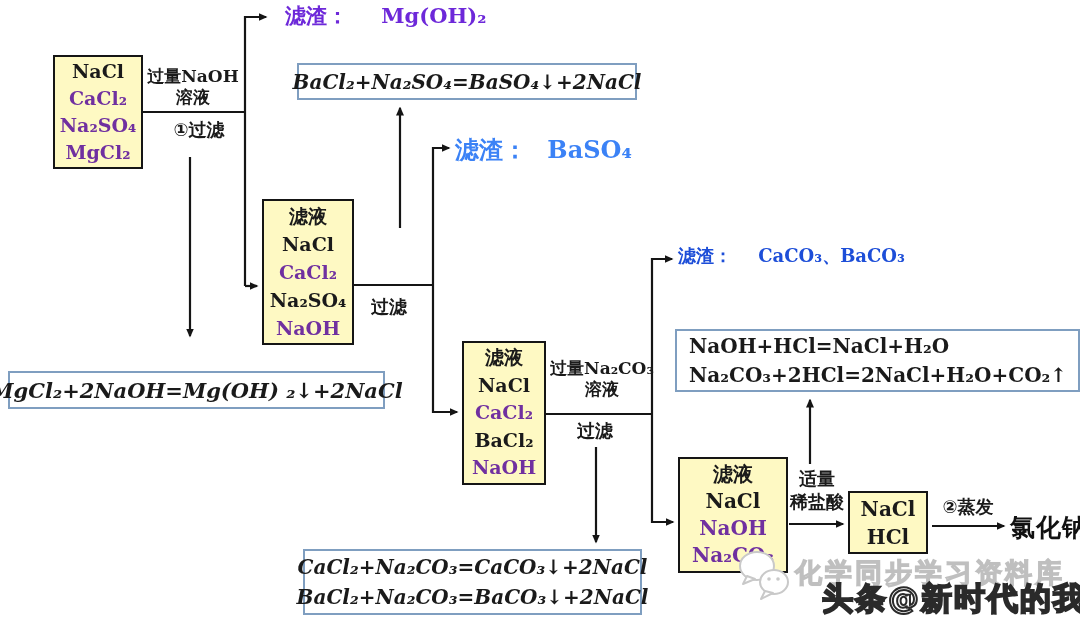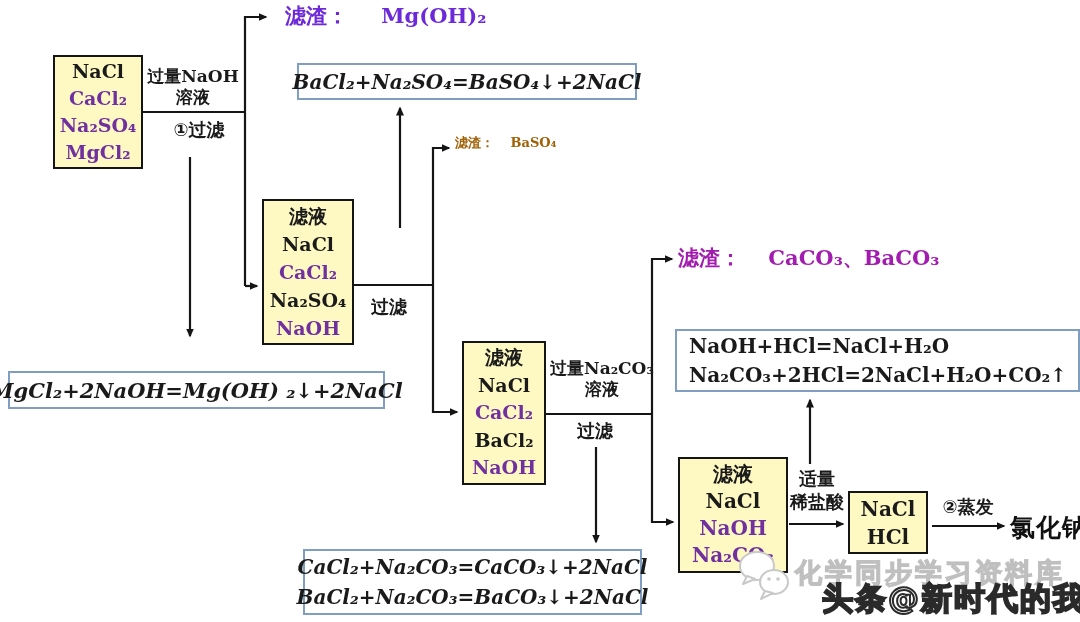--- a/index.html
+++ b/index.html
@@ -97,21 +97,21 @@
 
   <div class="residue" style="left: 285px; top: 2px; font-size: 21px; color: #6d28d9;">
     <span>滤渣：</span>
     <span class="val" style="margin-left:26px;">Mg(OH)₂</span>
   </div>
 
   <div class="eqbox centered" style="left:297px;top:63px;width:336px;height:33px;font-size:20px;">
     <span class="eqline">BaCl₂+Na₂SO₄=BaSO₄↓+2NaCl</span>
   </div>
 
-  <div class="residue" style="left: 455px; top: 134px; font-size: 13px; color: #a16207;">
+  <div class="residue" style="left: 455px; top: 134px; font-size: 24px; color: #3b82f6;">
     <span>滤渣：</span>
     <span class="val" style="margin-left:12px;">BaSO₄</span>
   </div>
 
   <div class="chembox" style="left:262px;top:199px;width:88px;height:142px;font-size:19px;line-height:28px;">
     <span class="line" style="color: rgb(26, 26, 26);">滤液</span>
     <span class="line" style="color: rgb(26, 26, 26);">NaCl</span>
     <span class="line" style="color: rgb(112, 48, 160);">CaCl₂</span>
     <span class="line" style="color: rgb(26, 26, 26);">Na₂SO₄</span>
     <span class="line" style="color: rgb(112, 48, 160);">NaOH</span>
@@ -134,21 +134,21 @@
   </div>
 
   <div class="step" style="left:550px;top:358px;width:104px;font-size:17px;">
     <span class="sline">过量Na₂CO₃</span>
     <span class="sline">溶液</span>
   </div>
   <div class="step" style="left:550px;top:420px;width:90px;font-size:18px;">
     <span class="sline">过滤</span>
   </div>
 
-  <div class="residue" style="left: 678px; top: 244px; font-size: 21px; color: #a21caf;">
+  <div class="residue" style="left: 678px; top: 244px; font-size: 18px; color: #1d4ed8;">
     <span>滤渣：</span>
     <span class="val" style="margin-left:20px;">CaCO₃、BaCO₃</span>
   </div>
 
   <div class="eqbox" style="left:675px;top:329px;width:389px;height:59px;font-size:20px;line-height:29px;padding-left:12px;">
     <span class="eqline">NaOH+HCl=NaCl+H₂O</span>
     <span class="eqline">Na₂CO₃+2HCl=2NaCl+H₂O+CO₂↑</span>
   </div>
 
   <div class="chembox" style="left:678px;top:457px;width:106px;height:112px;font-size:20px;line-height:27px;">

